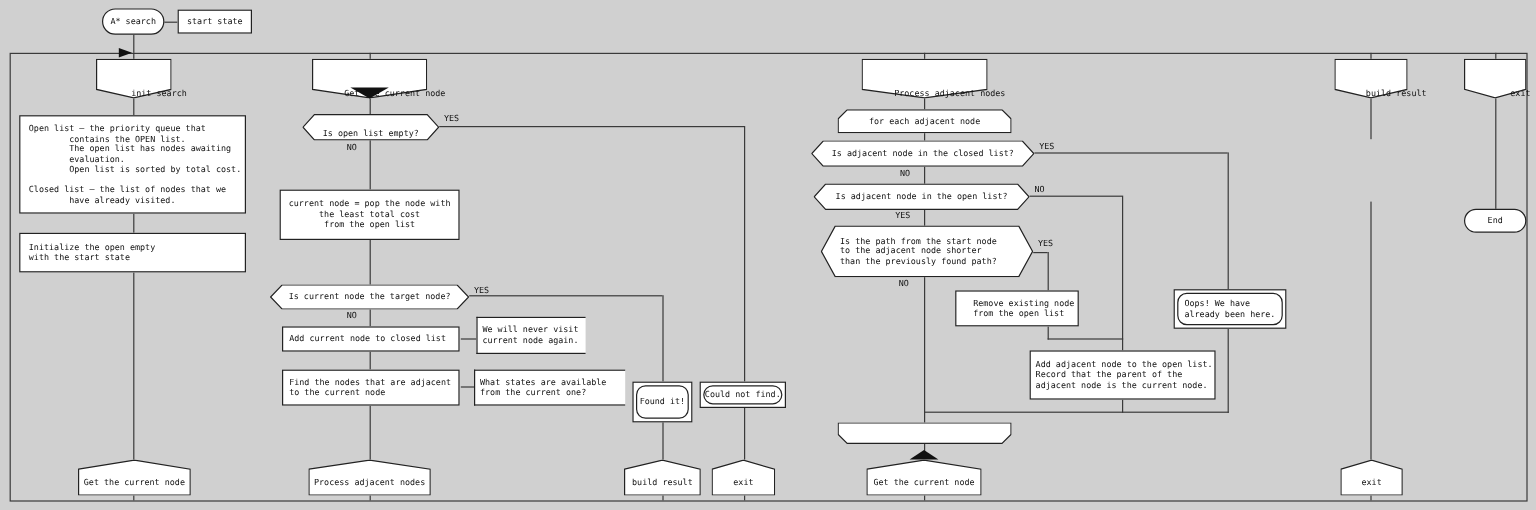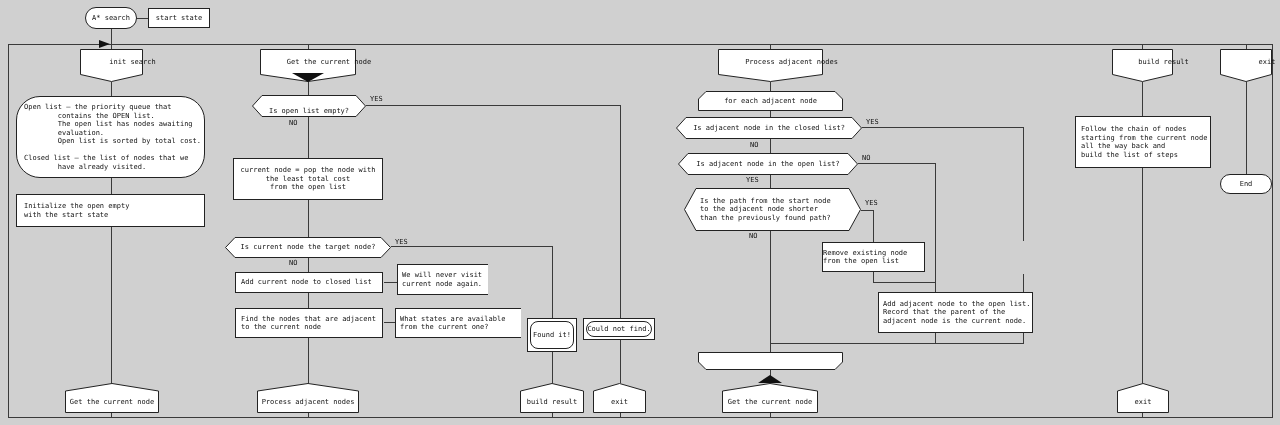--- a/index.html
+++ b/index.html
@@ -8,21 +8,21 @@
   .ln{position:absolute;background:#3a3a3a;}
   .border-rect{position:absolute;border:1px solid #3a3a3a;background:transparent;}
   .box{position:absolute;background:#fff;border:1px solid #222;box-sizing:border-box;
        display:flex;align-items:center;}
   .box.c{justify-content:center;text-align:center;}
   .lab{white-space:pre;font-size:7px;line-height:8.5px;color:#111;}
   .ylab{position:absolute;font-size:7px;line-height:8px;color:#111;}
   .shape{position:absolute;}
   .shape svg{position:absolute;left:0;top:0;display:block;}
   .shape .lab{position:absolute;}
-  .tab-lab{left:0;right:0;top:0;height:26px;display:flex;align-items:center;justify-content:center;padding-left:42px;}
+  .tab-lab{left:0;right:0;top:16px;height:26px;display:flex;align-items:center;justify-content:center;padding-left:42px;}
   .house-lab{left:0;right:0;top:8px;bottom:0;display:flex;align-items:center;justify-content:center;}
   .hex-lab{left:0;right:0;top:0;bottom:0;display:flex;align-items:center;justify-content:center;}
   .hex-lab.left{justify-content:flex-start;padding-left:16px;text-align:left;}
   .stadium{position:absolute;background:#fff;border:1px solid #222;border-radius:11px;
            display:flex;align-items:center;justify-content:center;box-sizing:border-box;}
   .dcomment{position:absolute;background:#fff;border:1px solid #222;box-sizing:border-box;}
   .dcomment .inner{position:absolute;left:2px;right:2px;top:2px;bottom:2px;border:1px solid #222;
            border-radius:8px;display:flex;align-items:center;justify-content:center;box-sizing:border-box;}
   .dcomment .inner.left{justify-content:flex-start;padding-left:5px;text-align:left;}
   .bracket{position:absolute;background:#fff;border:1px solid #222;border-right:none;box-sizing:border-box;
@@ -139,21 +139,21 @@
       </svg>
     <div class="lab tab-lab">build result</div>
   </div>
   <div class="shape" style="left:1220px;top:49px;width:52px;height:33px;">
     <svg width="52" height="33">
         <polygon points="0.5,0.5 51.5,0.5 51.5,25.5 26,32.5 0.5,25.5"></polygon>
       </svg>
     <div class="lab tab-lab">exit</div>
   </div>
 
-  <div class="box" style="left:16px;top:96px;width:189px;height:82px;padding-left:7px;border-radius:24px;">
+  <div class="box" style="left:16px;top:96px;width:189px;height:82px;padding-left:7px;">
     <div class="lab">Open list – the priority queue that
         contains the OPEN list.
         The open list has nodes awaiting
         evaluation.
         Open list is sorted by total cost.
 
 Closed list – the list of nodes that we
         have already visited.</div>
   </div>
   <div class="box" style="left:16px;top:194px;width:189px;height:33px;padding-left:7px;">
@@ -247,48 +247,48 @@
     <div class="lab hex-lab left">Is the path from the start node
 to the adjacent node shorter
 than the previously found path?</div>
   </div>
   <div class="shape" style="left:678px;top:153px;width:180px;height:22px;">
     <svg width="180" height="22">
         <polygon points="10,0.5 170,0.5 179.5,11 170,21.5 10,21.5 0.5,11"></polygon>
       </svg>
     <div class="lab hex-lab">Is adjacent node in the open list?</div>
   </div>
-  <div class="box" style="left:822px;top:242px;width:103px;height:30px;padding-left:0;">
+  <div class="box" style="left:796px;top:242px;width:103px;height:30px;padding-left:14px;">
     <div class="lab">Remove existing node
 from the open list</div>
   </div>
-  <div class="box" style="left:878px;top:292px;width:155px;height:41px;padding-left:4px;">
+  <div class="dcomment" style="left:978px;top:241px;width:94px;height:33px;">
+    <div class="inner left">
+        <div class="lab">Oops! We have
+already been here.</div>
+      </div>
+  </div>
+  <div class="box" style="left:858px;top:292px;width:155px;height:41px;padding-left:4px;">
     <div class="lab">Add adjacent node to the open list.
 Record that the parent of the
 adjacent node is the current node.</div>
   </div>
   <div class="shape" style="left:698px;top:352px;width:145px;height:18px;">
     <svg width="145" height="18">
         <polygon points="0.5,0.5 144.5,0.5 144.5,10 137,17.5 8,17.5 0.5,10"></polygon>
       </svg>
   </div>
   <div class="tri-up" style="left:758px;top:375px;"></div>
   <div class="shape" style="left:722px;top:383px;width:96px;height:30px;">
     <svg width="96" height="30">
         <polygon points="0.5,8 48,0.5 95.5,8 95.5,29.5 0.5,29.5"></polygon>
       </svg>
     <div class="lab house-lab">Get the current node</div>
   </div>
 
-  <div class="box" style="left:1075px;top:116px;width:136px;height:52px;padding-left:5px;">
-    <div class="lab">Follow the chain of nodes
-starting from the current node
-all the way back and
-build the list of steps</div>
-  </div>
   <div class="shape" style="left:1117px;top:383px;width:52px;height:30px;">
     <svg width="52" height="30">
         <polygon points="0.5,8 26,0.5 51.5,8 51.5,29.5 0.5,29.5"></polygon>
       </svg>
     <div class="lab house-lab">exit</div>
   </div>
 
   <div class="stadium" style="left:1220px;top:174px;width:52px;height:20px;border-radius:10px;">
     <div class="lab">End</div>
   </div>

